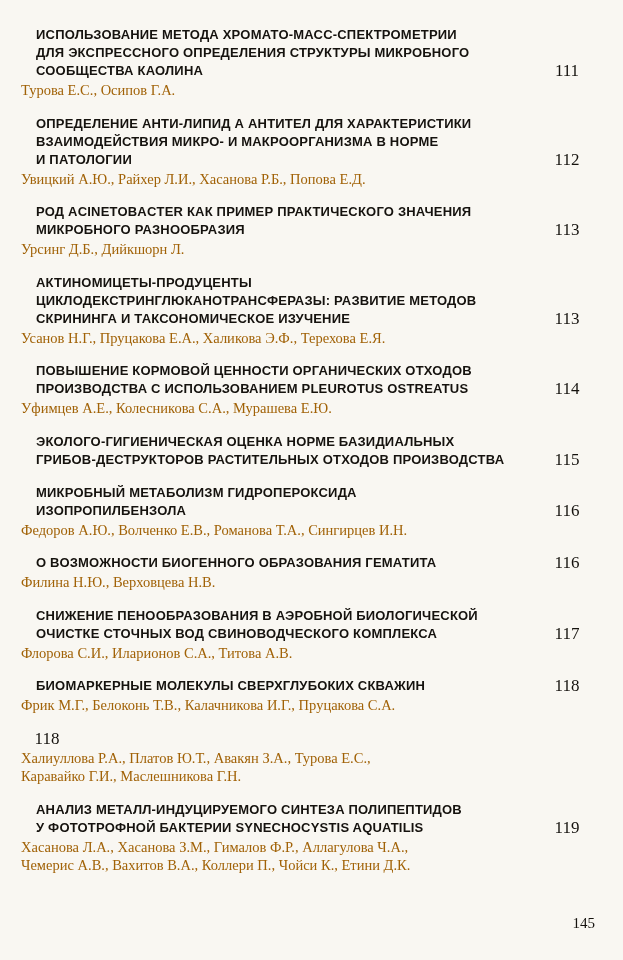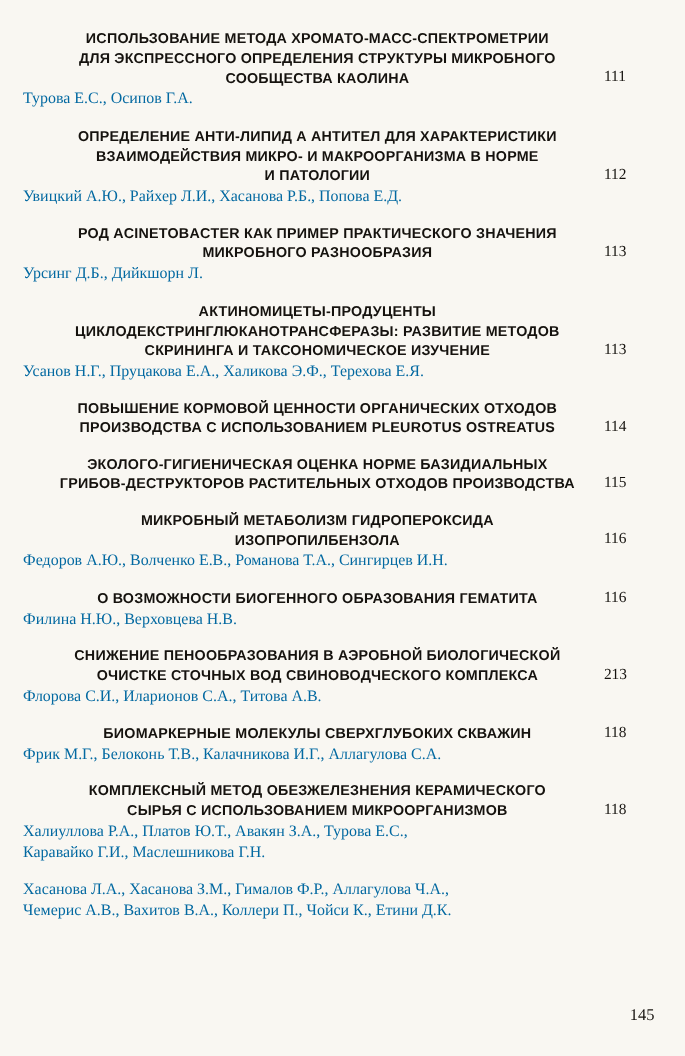--- a/index.html
+++ b/index.html
@@ -32,36 +32,35 @@
     .entry-title {
       flex: 1;
       margin-left: 15px;
       font-family: "Liberation Sans", sans-serif;
       font-weight: bold;
       font-size: 13px;
       line-height: 18px;
       letter-spacing: 0.2px;
       white-space: pre-line;
       color: #15120e;
-      text-align: center;
     }
     .entry-page {
       min-width: 36px;
-      text-align: left;
-      font-size: 14px;
+      text-align: center;
+      font-size: 17px;
       line-height: 18px;
       padding-left: 8px;
       color: #15120e;
     }
     .entry-authors {
       font-size: 14.5px;
       line-height: 18.5px;
       margin-top: 1px;
       white-space: pre-line;
-      color: #0369a1;
+      color: #a16207;
     }
     .folio {
       margin-top: auto;
       margin-right: -10px;
       padding-bottom: 28px;
       text-align: right;
       font-size: 15px;
       color: #15120e;
     }
   </style>
@@ -108,20 +107,21 @@
     </div>
     <div class="entry-authors">Усанов Н.Г., Пруцакова Е.А., Халикова Э.Ф., Терехова Е.Я.</div>
   </div>
 
   <div class="entry">
     <div class="entry-row">
       <div class="entry-title">ПОВЫШЕНИЕ КОРМОВОЙ ЦЕННОСТИ ОРГАНИЧЕСКИХ ОТХОДОВ
 ПРОИЗВОДСТВА С ИСПОЛЬЗОВАНИЕМ PLEUROTUS OSTREATUS</div>
       <div class="entry-page">114</div>
     </div>
+    <div class="entry-authors">Уфимцев А.Е., Колесникова С.А., Мурашева Е.Ю.</div>
   </div>
 
   <div class="entry">
     <div class="entry-row">
       <div class="entry-title">ЭКОЛОГО-ГИГИЕНИЧЕСКАЯ ОЦЕНКА НОРМЕ БАЗИДИАЛЬНЫХ
 ГРИБОВ-ДЕСТРУКТОРОВ РАСТИТЕЛЬНЫХ ОТХОДОВ ПРОИЗВОДСТВА</div>
       <div class="entry-page">115</div>
     </div>
   </div>
 
@@ -139,43 +139,46 @@
       <div class="entry-title">О ВОЗМОЖНОСТИ БИОГЕННОГО ОБРАЗОВАНИЯ ГЕМАТИТА</div>
       <div class="entry-page">116</div>
     </div>
     <div class="entry-authors">Филина Н.Ю., Верховцева Н.В.</div>
   </div>
 
   <div class="entry">
     <div class="entry-row">
       <div class="entry-title">СНИЖЕНИЕ ПЕНООБРАЗОВАНИЯ В АЭРОБНОЙ БИОЛОГИЧЕСКОЙ
 ОЧИСТКЕ СТОЧНЫХ ВОД СВИНОВОДЧЕСКОГО КОМПЛЕКСА</div>
-      <div class="entry-page">213</div>
+      <div class="entry-page">117</div>
     </div>
     <div class="entry-authors">Флорова С.И., Иларионов С.А., Титова А.В.</div>
   </div>
 
   <div class="entry">
     <div class="entry-row">
       <div class="entry-title">БИОМАРКЕРНЫЕ МОЛЕКУЛЫ СВЕРХГЛУБОКИХ СКВАЖИН</div>
       <div class="entry-page">118</div>
     </div>
-    <div class="entry-authors">Фрик М.Г., Белоконь Т.В., Калачникова И.Г., Аллагулова С.А.</div>
+    <div class="entry-authors">Фрик М.Г., Белоконь Т.В., Калачникова И.Г., Пруцакова С.А.</div>
   </div>
 
   <div class="entry">
     <div class="entry-row">
-      <div class="entry-title">КОМПЛЕКСНЫЙ МЕТОД ОБЕЗЖЕЛЕЗНЕНИЯ КЕРАМИЧЕСКОГО
-СЫРЬЯ С ИСПОЛЬЗОВАНИЕМ МИКРООРГАНИЗМОВ</div>
       <div class="entry-page">118</div>
     </div>
     <div class="entry-authors">Халиуллова Р.А., Платов Ю.Т., Авакян З.А., Турова Е.С.,
 Каравайко Г.И., Маслешникова Г.Н.</div>
   </div>
 
   <div class="entry">
+    <div class="entry-row">
+      <div class="entry-title">АНАЛИЗ МЕТАЛЛ-ИНДУЦИРУЕМОГО СИНТЕЗА ПОЛИПЕПТИДОВ
+У ФОТОТРОФНОЙ БАКТЕРИИ SYNECHOCYSTIS AQUATILIS</div>
+      <div class="entry-page">119</div>
+    </div>
     <div class="entry-authors">Хасанова Л.А., Хасанова З.М., Гималов Ф.Р., Аллагулова Ч.А.,
 Чемерис А.В., Вахитов В.А., Коллери П., Чойси К., Етини Д.К.</div>
   </div>
 
   <div class="folio">145</div>
 
 </div>
 
 </body></html>

